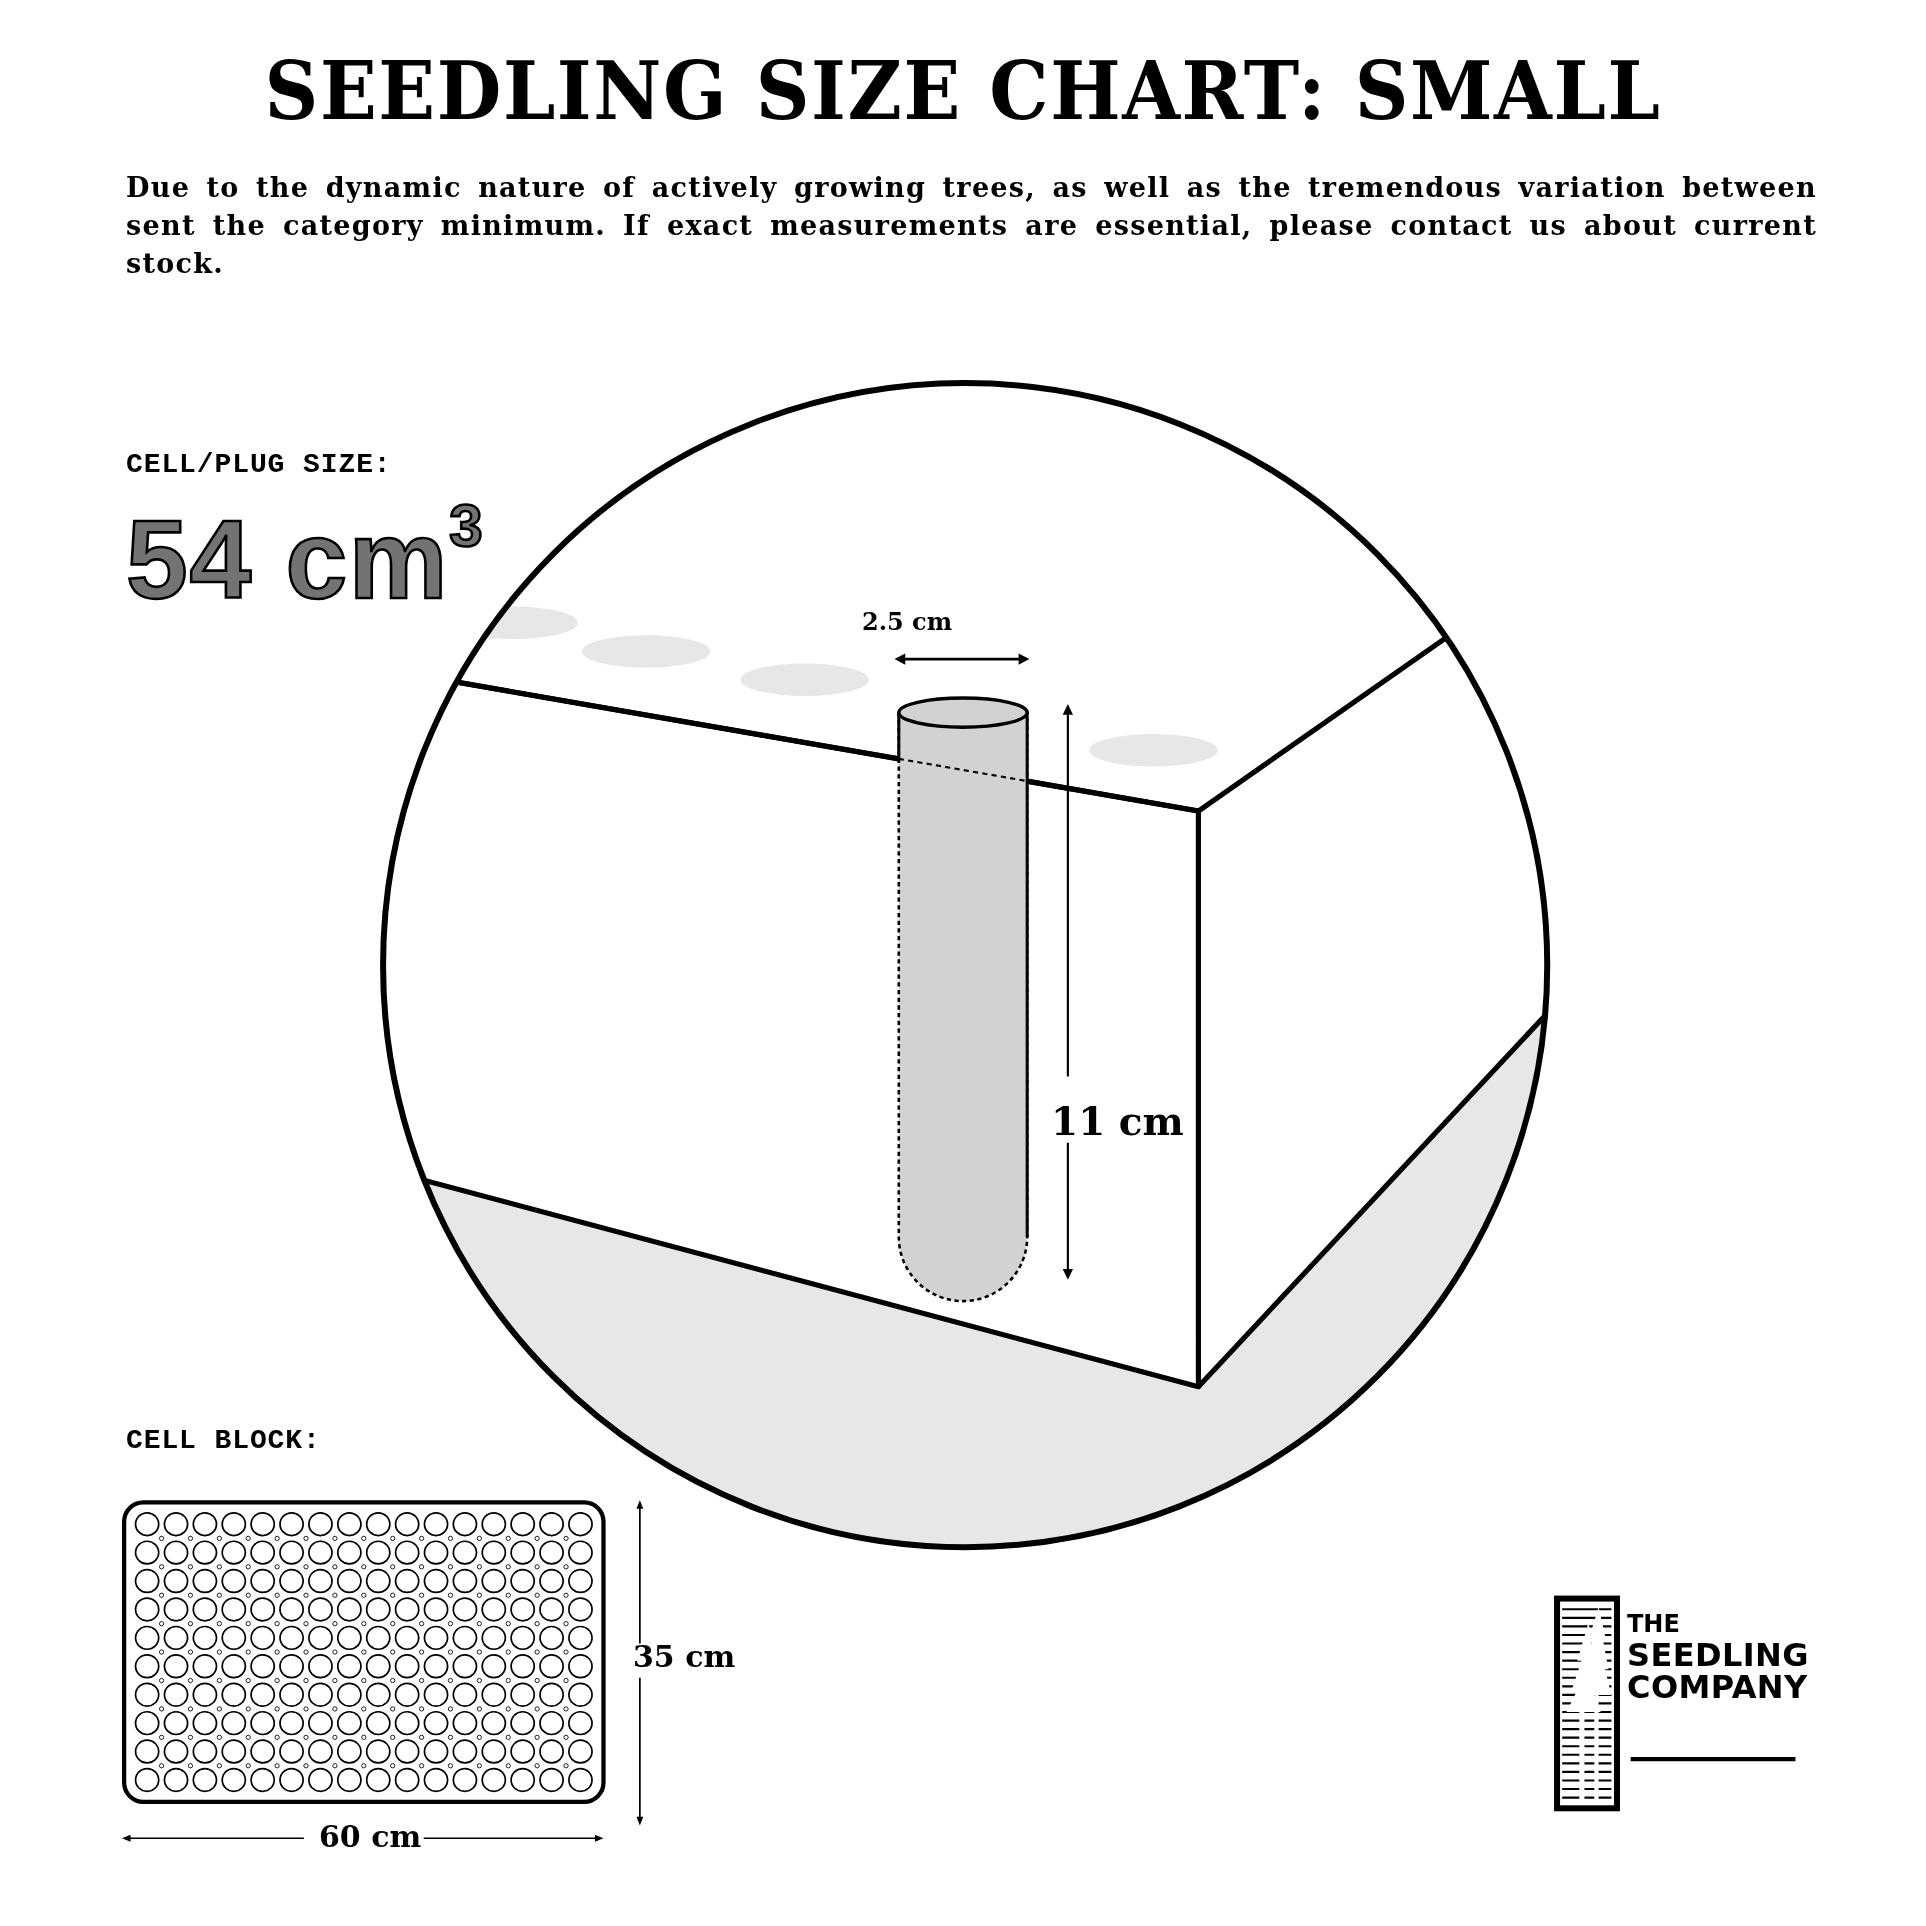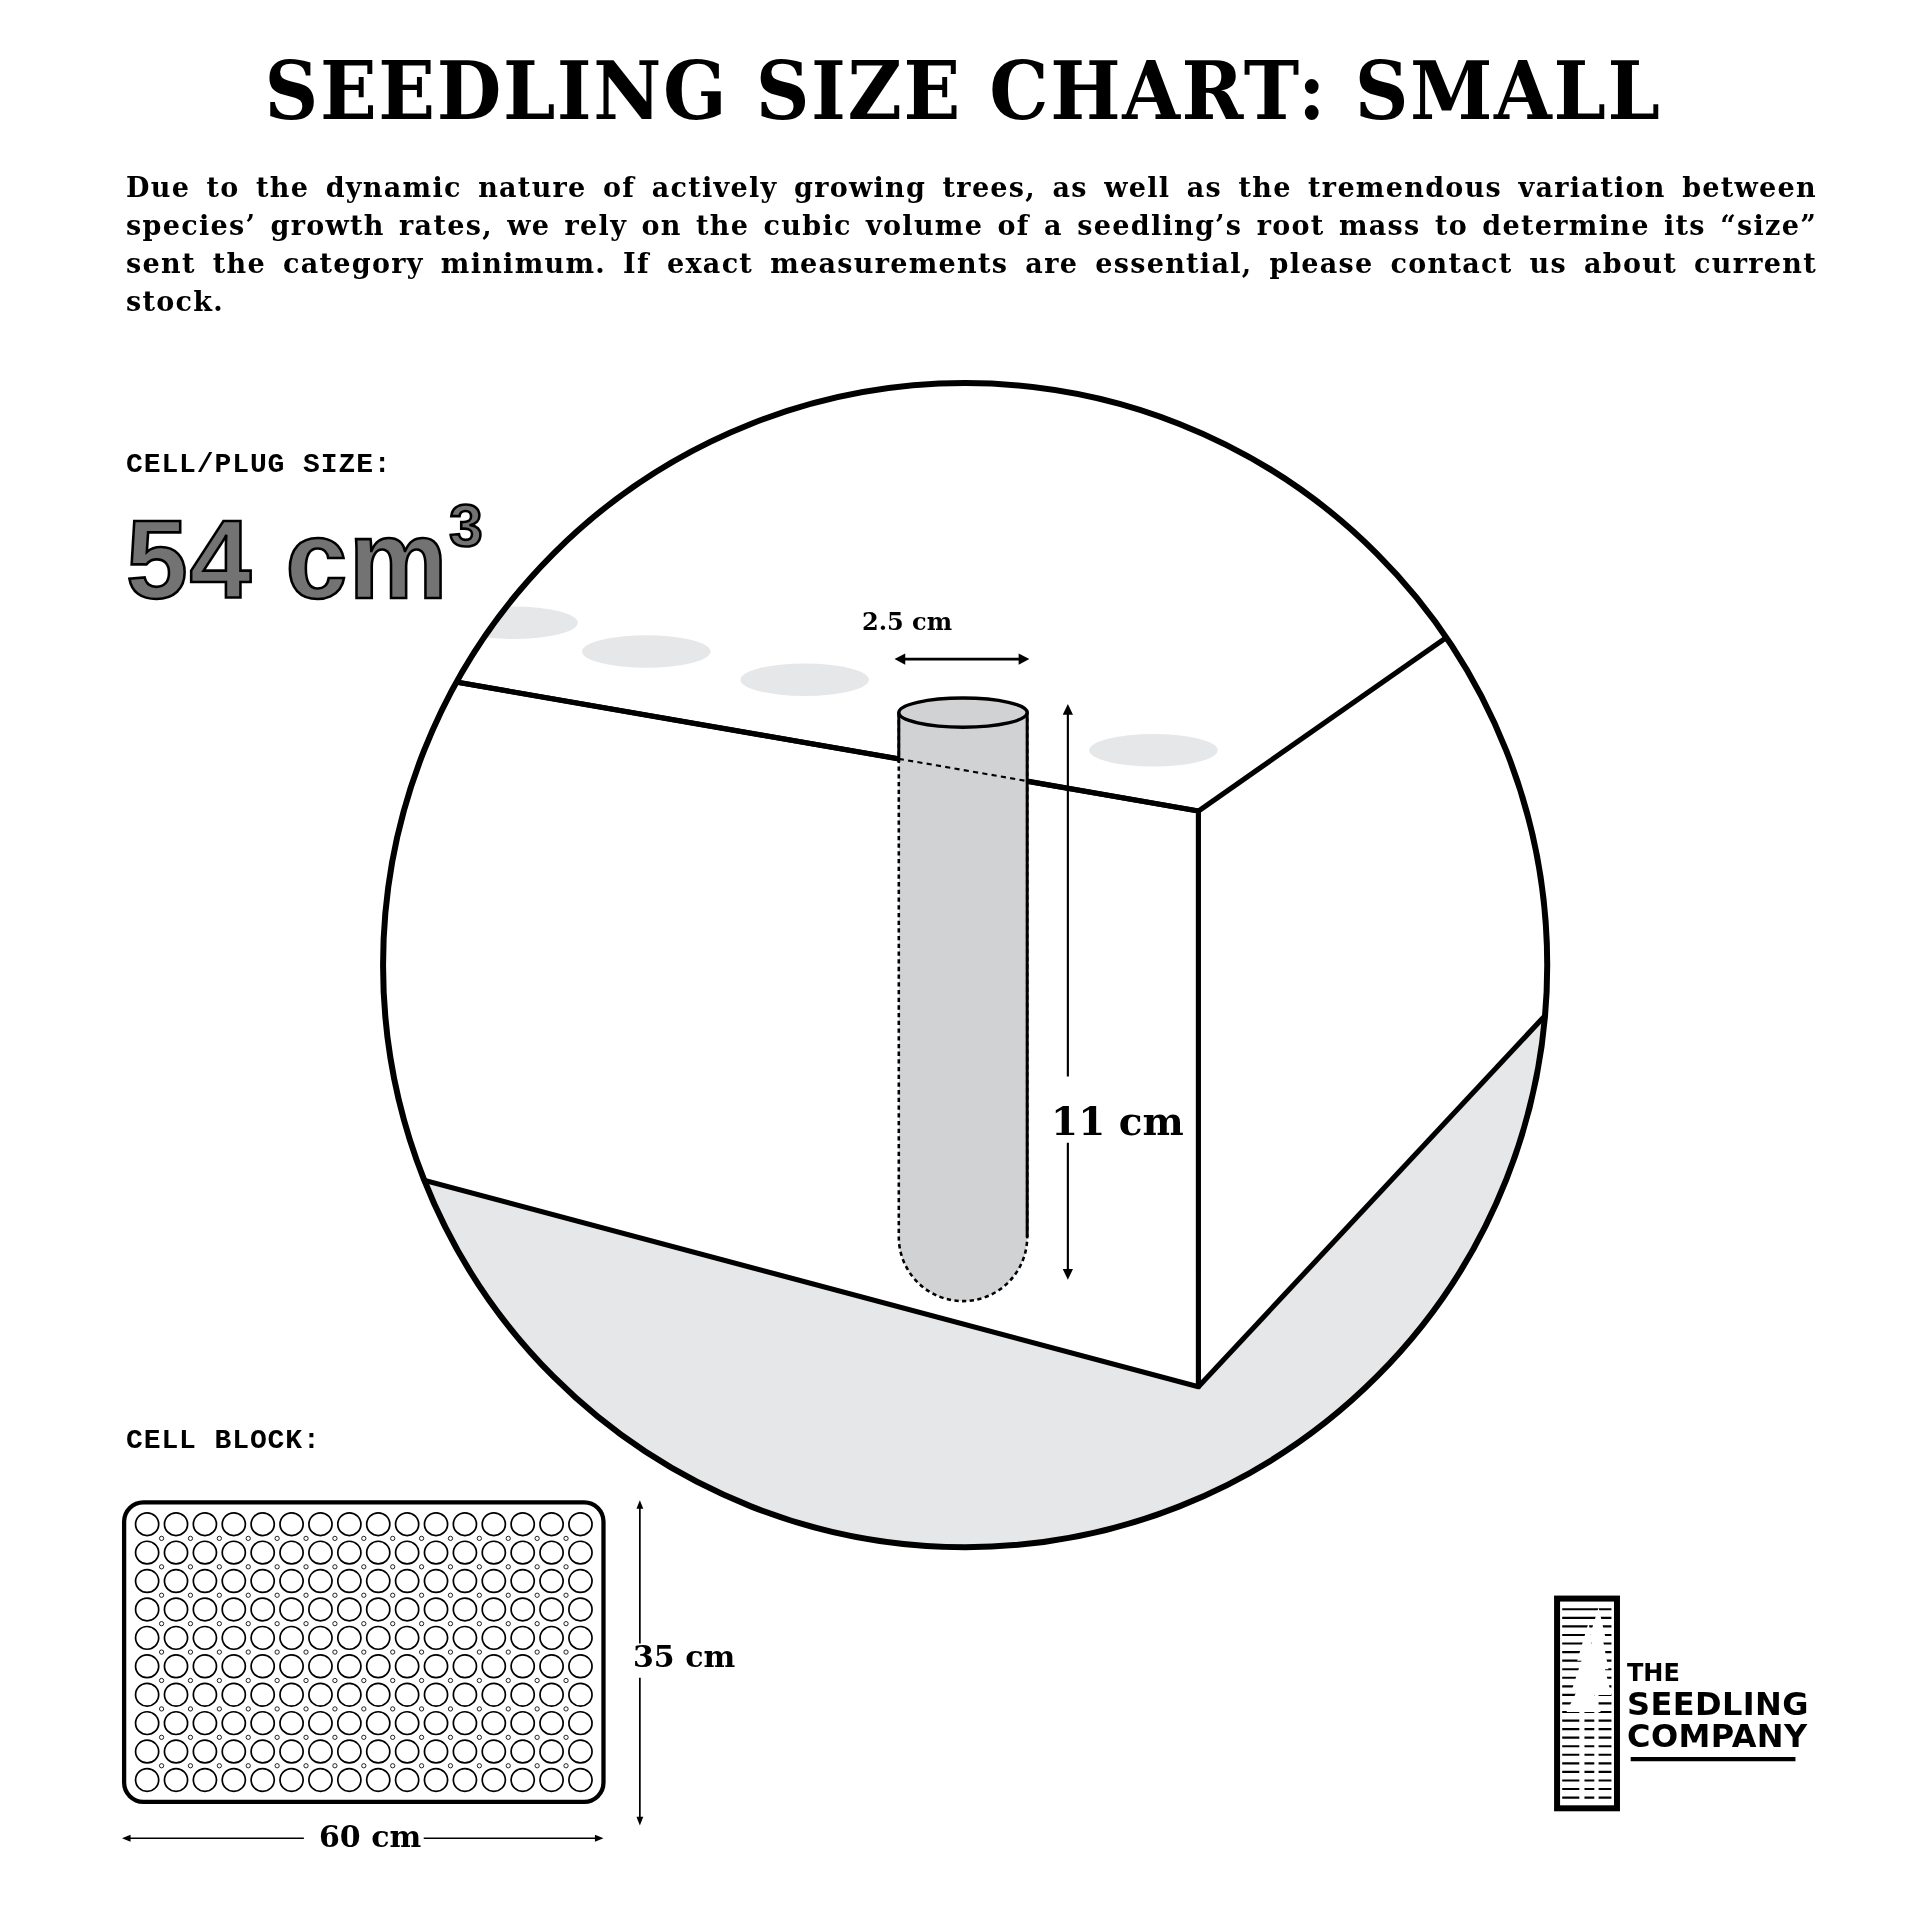--- a/index.html
+++ b/index.html
@@ -5,32 +5,31 @@
   html, body { margin: 0; padding: 0; background: #ffffff; }
   body { width: 1926px; height: 1926px; position: relative; overflow: hidden; font-family: "DejaVu Serif", serif; color: #000; }
   .title { position: absolute; left: 0; top: 43px; width: 1926px; text-align: center; font-family: "DejaVu Serif", serif; font-weight: bold; font-size: 81px; letter-spacing: 1.7px; transform: scaleX(0.92); }
   .intro { position: absolute; left: 126px; top: 169px; width: 1691px; font-family: "DejaVu Serif", serif; font-weight: bold; font-size: 27px; line-height: 38px; letter-spacing: 1.3px; text-align: justify; text-align-last: justify; }
   .intro span { display: block; text-align: justify; text-align-last: justify; }
   .label-h { position: absolute; font-family: Liberation Mono, monospace; font-weight: bold; font-size: 28px; letter-spacing: 0.9px; }
   .big-vol { position: absolute; left: 126px; top: 505px; font-family: "Liberation Sans", sans-serif; font-weight: bold; font-size: 111px; color: #737373; -webkit-text-stroke: 2.6px #000; letter-spacing: 1.7px; line-height: 1; }
   .big-vol sup { font-size: 60px; vertical-align: top; position: relative; top: -8.6px; }
   svg { position: absolute; left: 0; top: 0; }
   .dim { font-family: "DejaVu Serif", serif; font-weight: bold; }
-  .logo-text { position: absolute; left: 1627px; top: 1661px; font-family: "DejaVu Sans", sans-serif; font-weight: bold; line-height: 1; }
+  .logo-text { position: absolute; left: 1627px; top: 1612px; font-family: "DejaVu Sans", sans-serif; font-weight: bold; line-height: 1; }
   .logo-text .the { font-size: 24px; display: block; margin-bottom: 3.4px; }
   .logo-text .big { font-size: 32px; display: block; letter-spacing: 0.4px; }
 </style>
 </head>
 <body>
 
 <div class="title">SEEDLING SIZE CHART: SMALL</div>
 
 <div class="intro">
   <span>Due to the dynamic nature of actively growing trees, as well as the tremendous variation between</span>
-  <span>species’ growth rates, we rely on the cubic volume of a seedling’s root mass to determine its “size”</span>
   <span>sent the category minimum. If exact measurements are essential, please contact us about current stock.</span>
 </div>
 
 <div class="label-h" style="left:126px; top:449px;">CELL/PLUG SIZE:</div>
 
 <div class="big-vol"><span>54</span>&nbsp;<span>cm</span><sup>3</sup></div>
 
 <svg width="1926" height="1926" viewBox="0 0 4500 4500">
   <defs>
     <clipPath id="circ">

